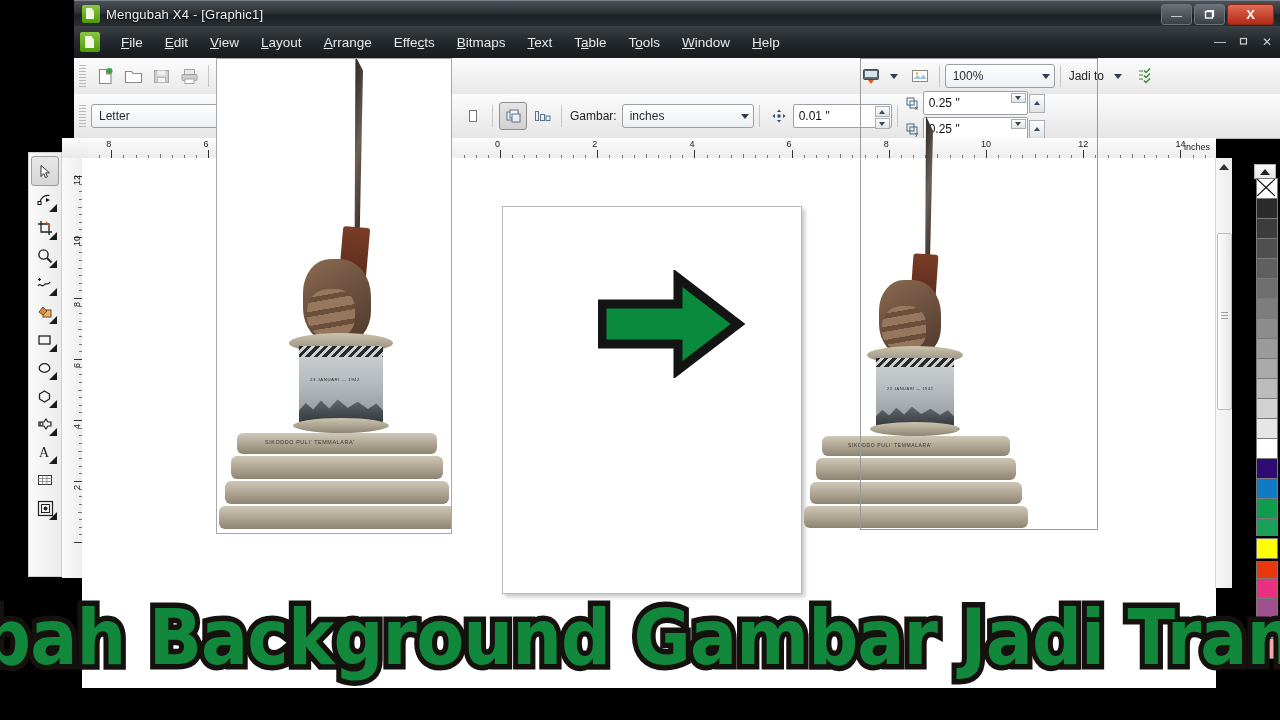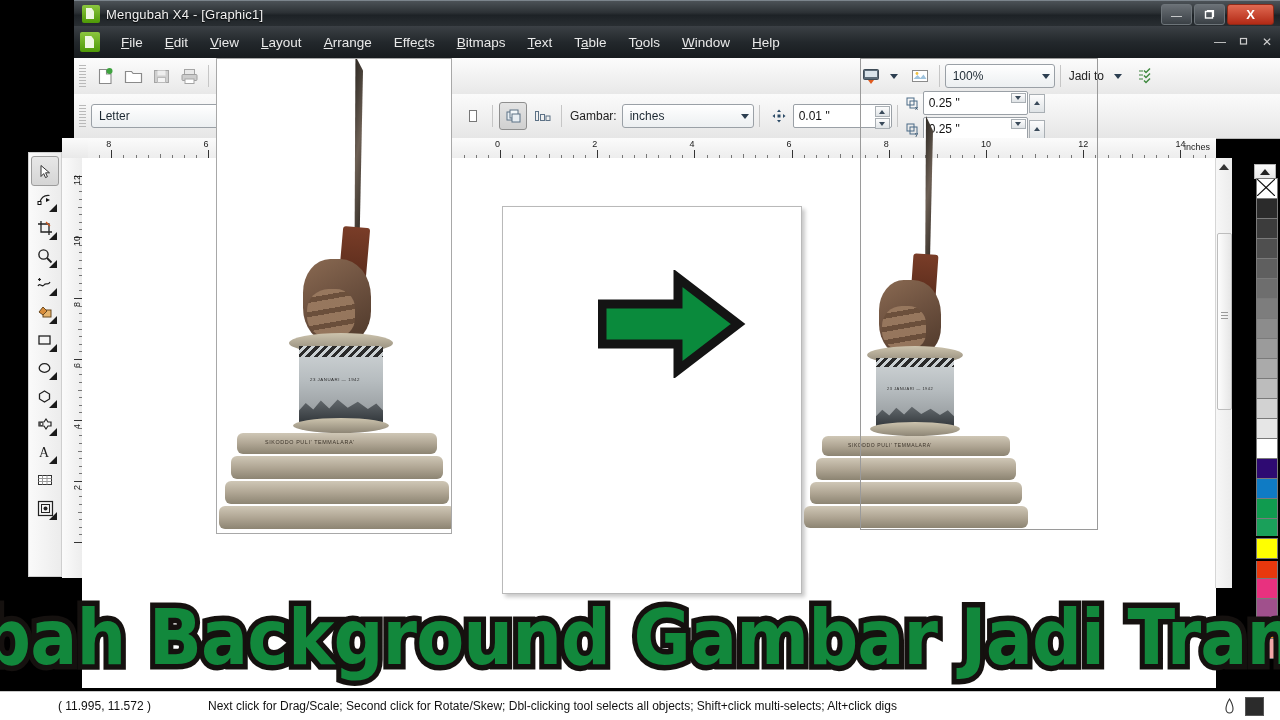--- a/index.html
+++ b/index.html
@@ -722,24 +722,14 @@
       <div class="sw" style="background: rgb(232, 49, 127);"></div>
       <div class="sw" style="background: rgb(160, 80, 140);"></div>
       <div class="sw" style="background: rgb(240, 138, 30);"></div>
       <div class="sw" style="background: rgb(242, 168, 168);"></div>
     </div>
 
   <div class="overlay">
     <div class="otext">Mengubah Background Gambar Jadi Transparan</div>
   </div>
 
-  <div class="statusbar">
-    <div class="coords">( 11.995, 11.572 )</div>
-    <div class="statmsg">Next click for Drag/Scale; Second click for Rotate/Skew; Dbl-clicking tool selects all objects; Shift+click multi-selects; Alt+click digs</div>
-    <div class="outsw">
-      <svg width="13" height="17" viewBox="0 0 13 17">
-          <path d="M6.5 1C4 5 3 8 3 11a3.5 4 0 007 0c0-3-1-6-3.5-10z" fill="none" stroke="#333" stroke-width="1.1"></path>
-        </svg>
-    </div>
-    <div class="fillsw"></div>
-  </div>
 
 </div>
 
 </body></html>

